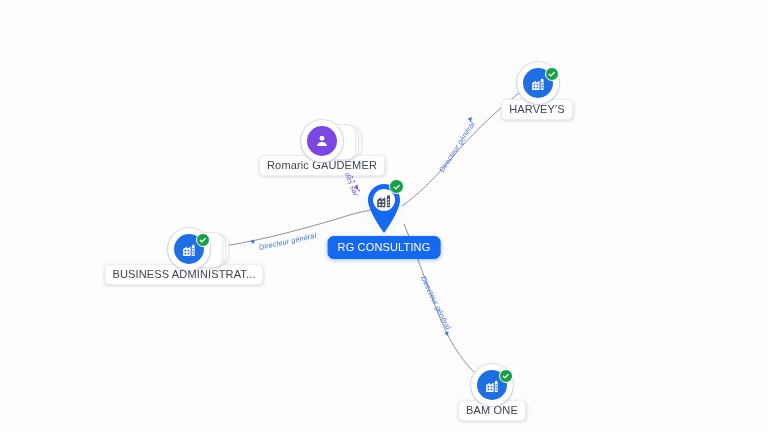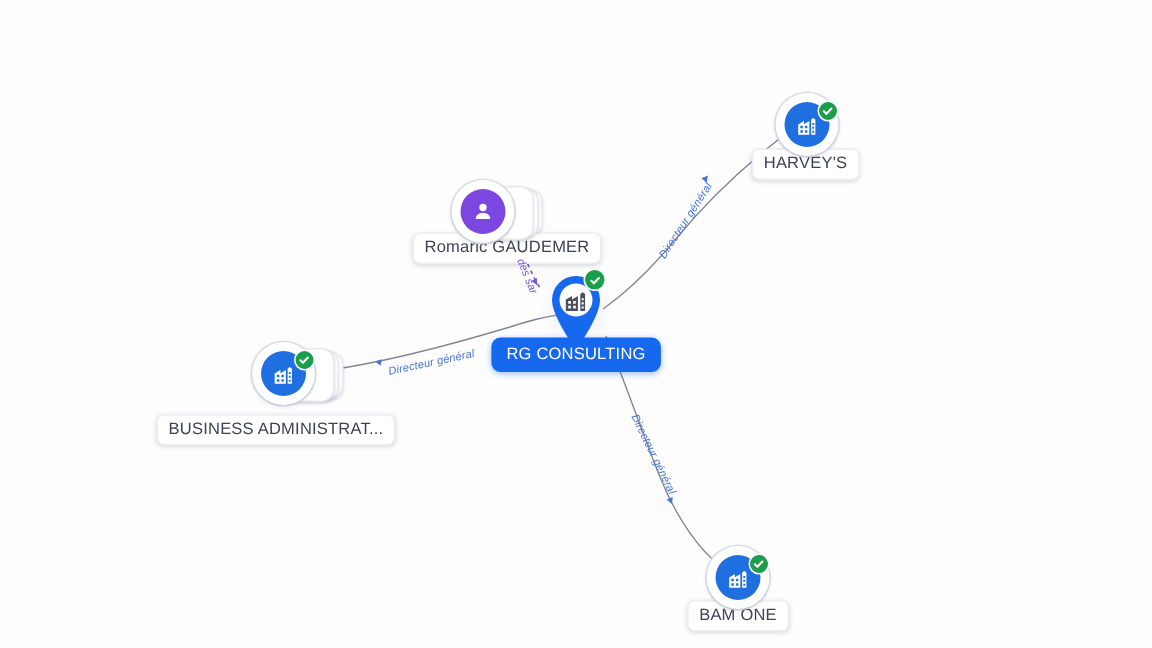--- a/index.html
+++ b/index.html
@@ -244,24 +244,24 @@
           <span>
             <svg width="16" height="16" viewBox="0 0 24 24" aria-hidden="true">
     <circle cx="12" cy="8" r="3.7" fill="#ffffff"></circle>
     <path fill="#ffffff" d="M4.8 19.2c0-3.6 3.3-5.6 7.2-5.6s7.2 2 7.2 5.6v.4H4.8v-.4z"></path>
   </svg>
           </span>
         </div>
       </div>
     </div>
   <div id="label-layer">
-      <div class="label selected" style="left: 384px; top: 225px;">RG CONSULTING</div>
+      <div class="label selected" style="left: 384px; top: 236px;">RG CONSULTING</div>
       <div class="label" style="left: 537px; top: 99px;">HARVEY'S</div>
-      <div class="label" style="left: 184px; top: 276px;">BUSINESS ADMINISTRAT...</div>
+      <div class="label" style="left: 184px; top: 264px;">BUSINESS ADMINISTRAT...</div>
       <div class="label" style="left: 492px; top: 400px; text-align: center;">BAM ONE</div>
-      <div class="label" style="left: 338px; top: 155px;">Romaric GAUDEMER</div>
+      <div class="label" style="left: 322px; top: 155px;">Romaric GAUDEMER</div>
     </div>
 
 <div class="edge-label" style="left: 441px; top: 167px; transform: rotate(-57deg); color: rgb(74, 116, 214);">Directeur général</div>
     <div class="edge-label" style="left: 259px; top: 243px; transform: rotate(-12deg); color: rgb(74, 116, 214);">Directeur général</div>
     <div class="edge-label" style="left: 423px; top: 272px; transform: rotate(64deg); color: rgb(74, 116, 214);">Directeur général</div>
     <div class="edge-label violet" style="left: 347px; top: 168px; transform: rotate(68deg); color: rgb(123, 87, 207);">des sar</div>
   </div>
 
 </body></html>

